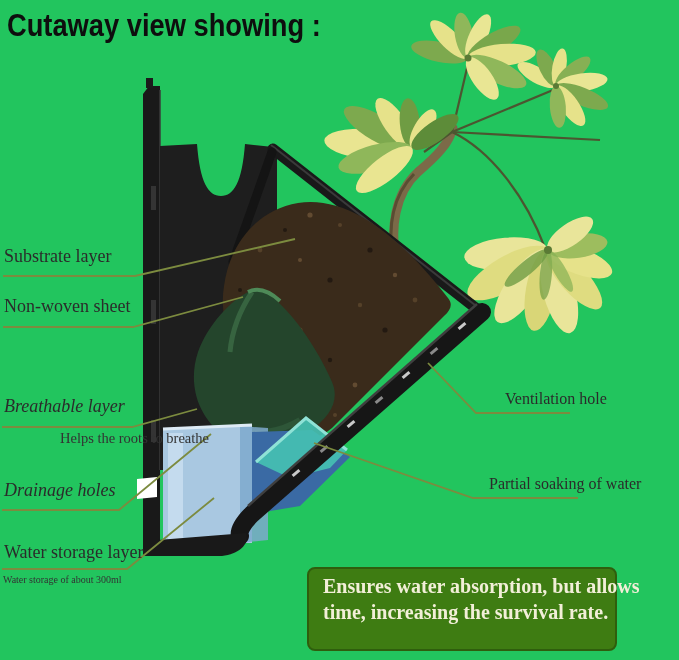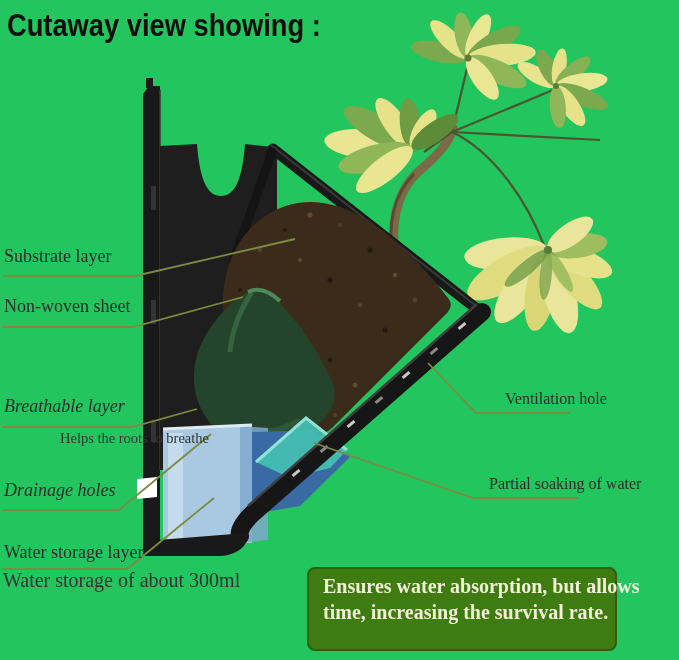--- a/index.html
+++ b/index.html
@@ -282,21 +282,21 @@
   <div class="lbl" style="left:4px;top:247px;">Substrate layer</div>
 
   <div class="lbl" style="left:4px;top:297px;">Non-woven sheet</div>
 
   <div class="lbl" style="left:4px;top:397px;font-style:italic;">Breathable layer</div>
   <div class="sub" style="left:20px;top:430px;white-space:nowrap;margin-left:40px;">Helps the roots to breathe</div>
 
   <div class="lbl" style="left:4px;top:481px;font-style:italic;">Drainage holes</div>
 
   <div class="lbl" style="left:4px;top:543px;">Water storage layer</div>
-  <div class="sub" style="left:3px;top:572px;font-size:20px;white-space:nowrap;">Water storage of about 300ml</div>
+  <div class="sub" style="left:3px;top:572px;font-size:10px;white-space:nowrap;">Water storage of about 300ml</div>
 
   <div class="lbl small" style="left:505px;top:390px;">Ventilation hole</div>
   <div class="lbl small" style="left:489px;top:475px;">Partial soaking of water</div>
 
   <div class="note">
     <div>Ensures water absorption, but allows</div>
     <div>time, increasing the survival rate.</div>
   </div>
 
 </div>

